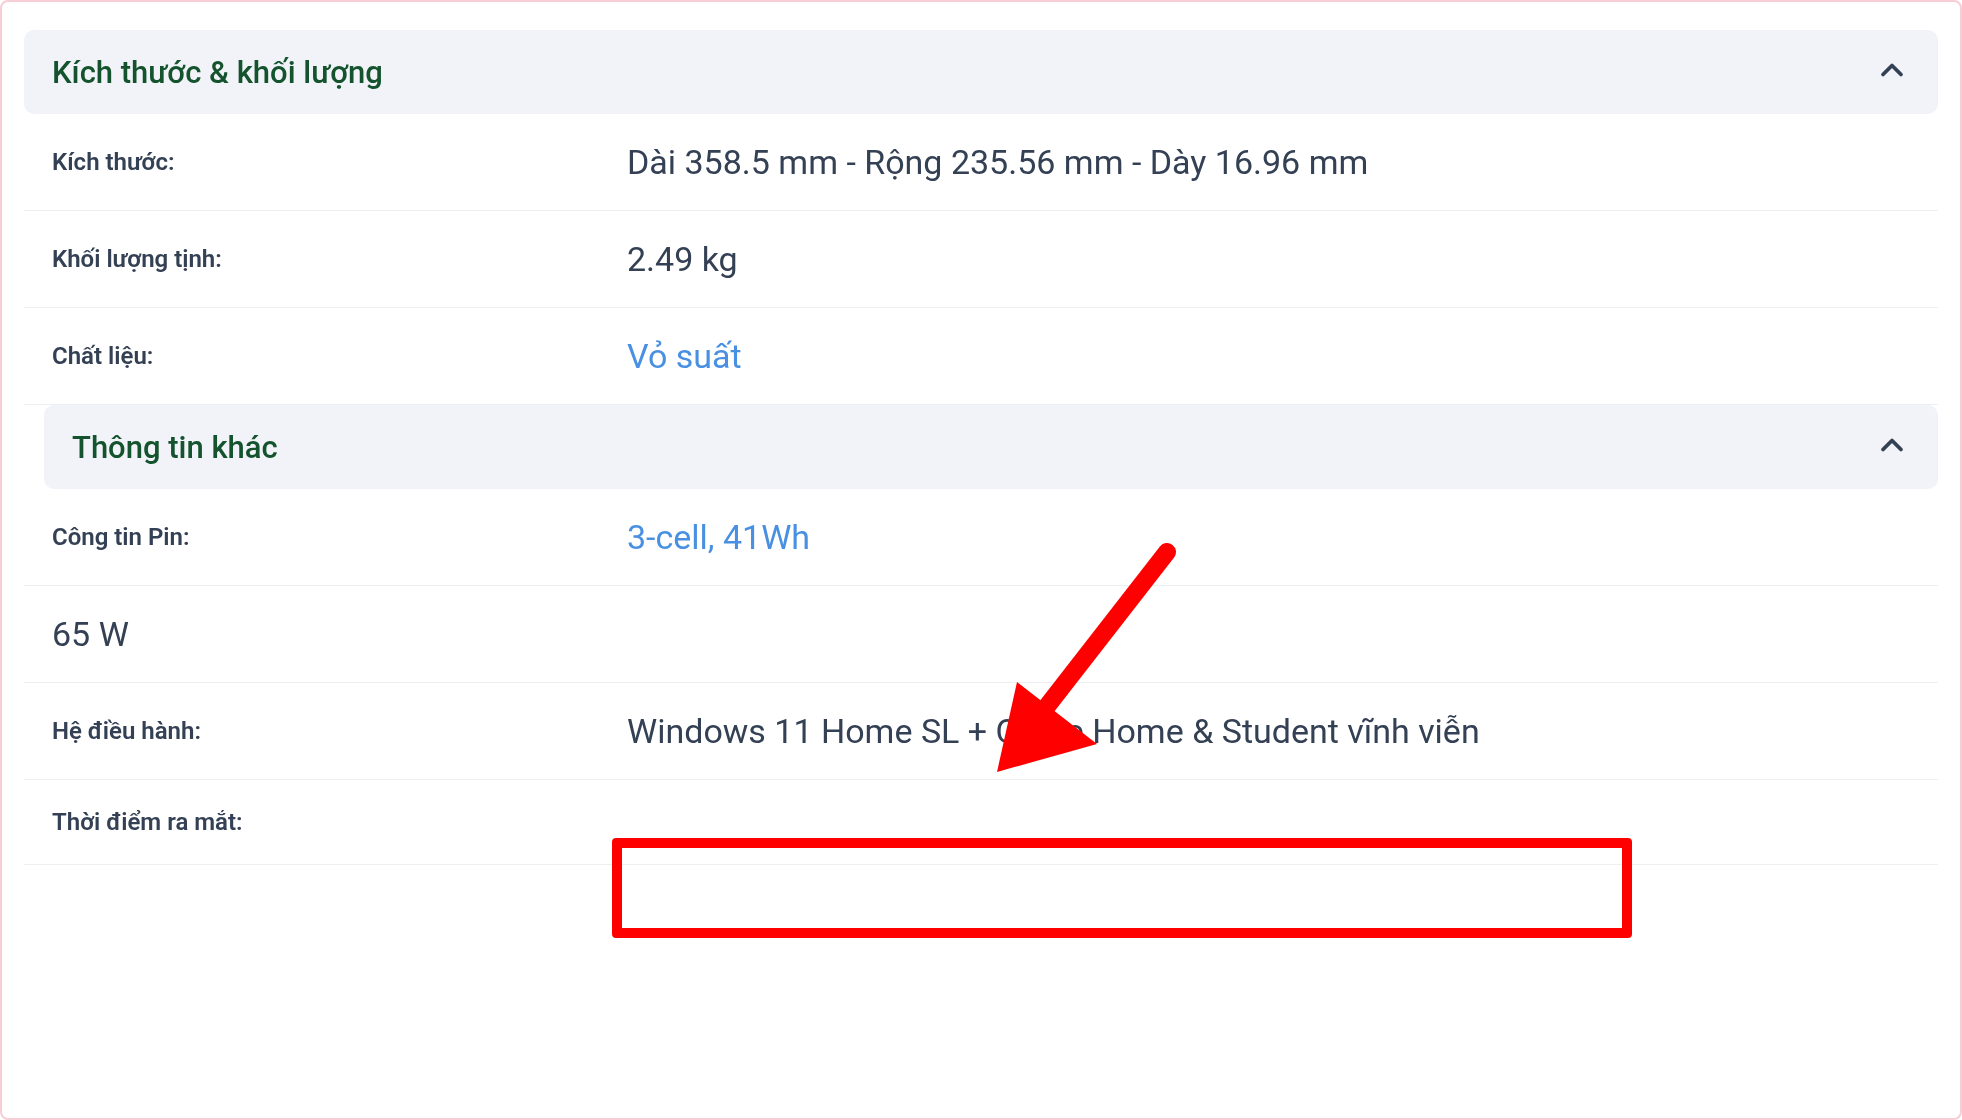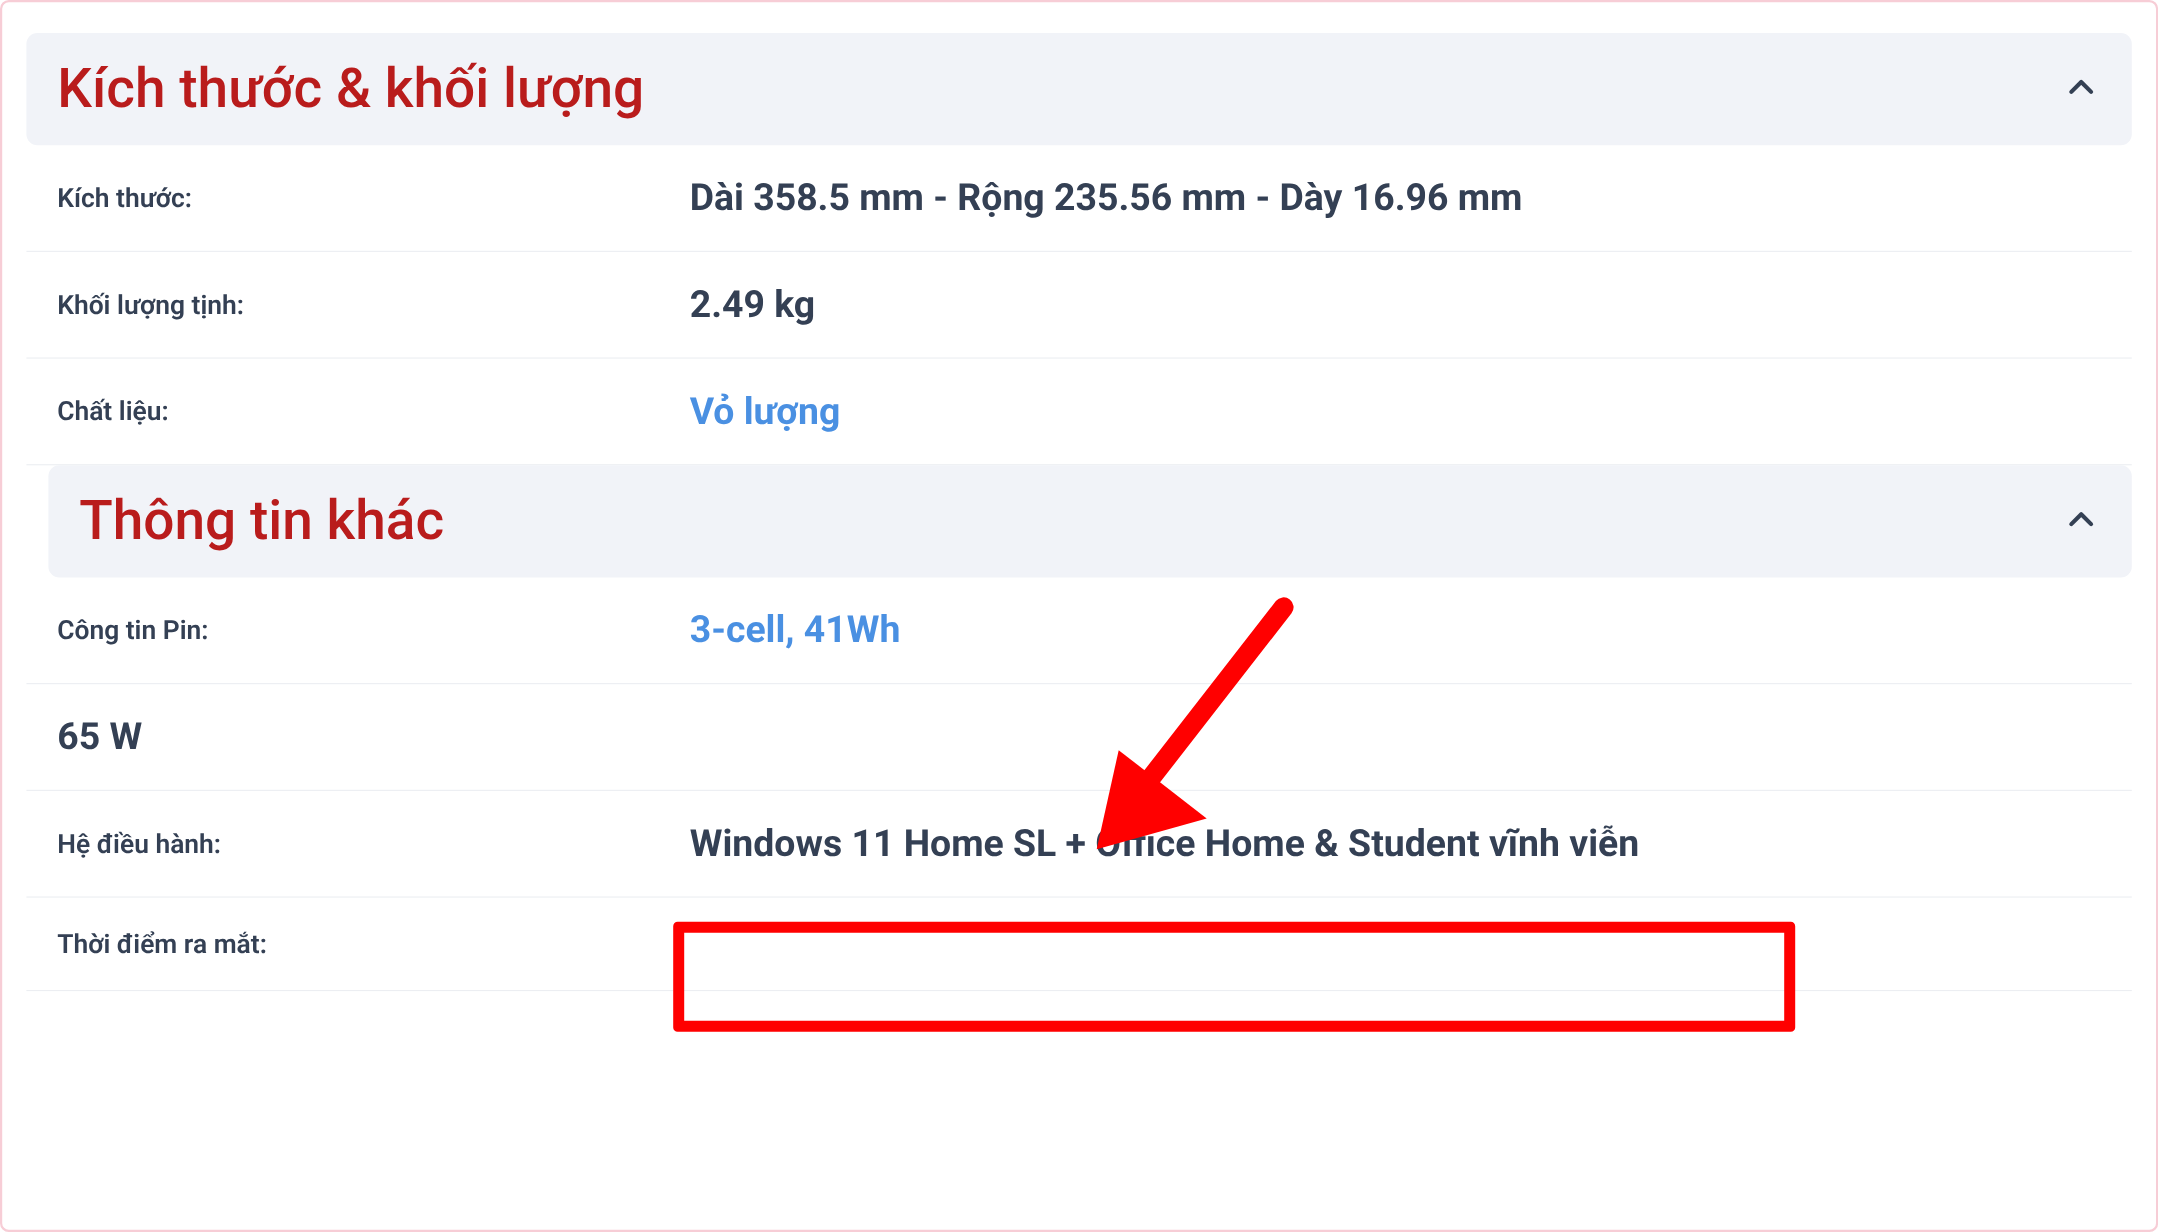--- a/index.html
+++ b/index.html
@@ -23,22 +23,22 @@
       display: flex;
       align-items: center;
       justify-content: space-between;
       background: #f1f3f8;
       border-radius: 10px;
       padding: 22px 28px;
       margin-bottom: 0;
       cursor: pointer;
     }
     .section-header-title {
-      color: #b91c1c;
-      font-size: 50px;
+      color: #14532d;
+      font-size: 31px;
       font-weight: 500;
     }
     .section-header svg {
       flex: none;
     }
     .row {
       display: flex;
       align-items: center;
       border-bottom: 1px solid #eceef2;
       padding: 28px 28px 28px 28px;
@@ -46,21 +46,21 @@
     .row:last-of-type { border-bottom: none; }
     .label {
       width: 575px;
       color: #344054;
       font-size: 24px;
       font-weight: 600;
     }
     .value {
       color: #344054;
       font-size: 34px;
-      font-weight: 700;
+      font-weight: 400;
       flex: 1;
     }
     .value.link {
       color: #4a90e2;
     }
     .arrow-annotation {
       position: absolute;
       left: 965px;
       top: 530px;
       pointer-events: none;
@@ -94,21 +94,21 @@
   <div class="row">
     <div class="label">Kích thước:</div>
     <div class="value">Dài 358.5 mm - Rộng 235.56 mm - Dày 16.96 mm</div>
   </div>
   <div class="row">
     <div class="label">Khối lượng tịnh:</div>
     <div class="value">2.49 kg</div>
   </div>
   <div class="row">
     <div class="label">Chất liệu:</div>
-    <div class="value link">Vỏ lượng</div>
+    <div class="value link">Vỏ suất</div>
   </div>
 
   <div class="section-header section2">
     <span class="section-header-title">Thông tin khác</span>
     <span>
       <svg width="36" height="36" viewBox="0 0 24 24" fill="none" stroke="#344054" stroke-width="2.5" stroke-linecap="round" stroke-linejoin="round">
           <polyline points="6 15 12 9 18 15"></polyline>
         </svg>
     </span>
   </div>

